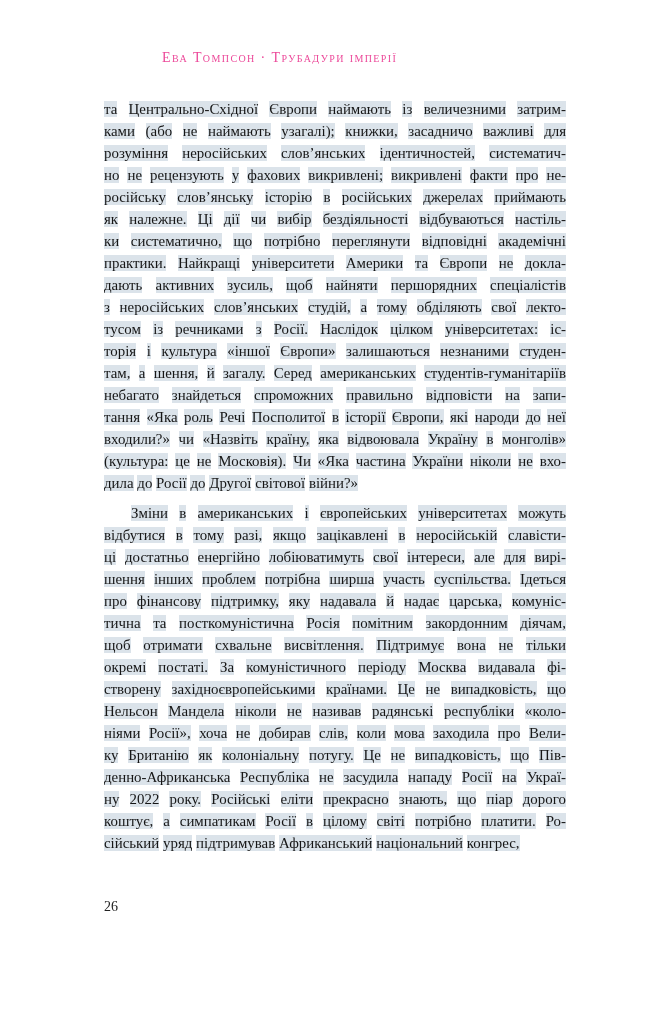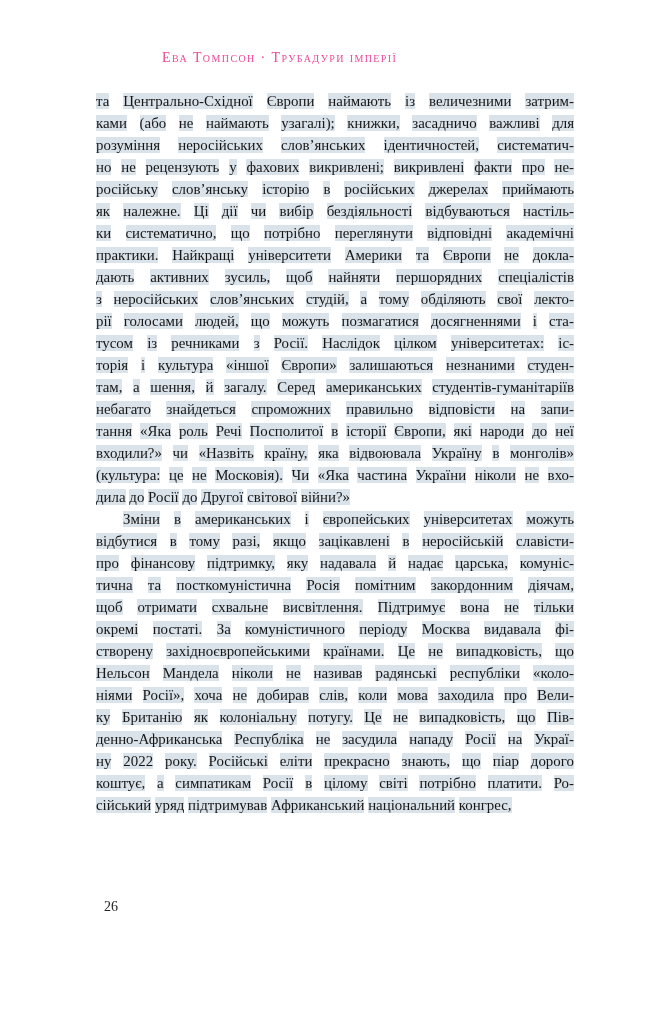--- a/index.html
+++ b/index.html
@@ -26,21 +26,21 @@
     margin-left: 44px;
   }
   .body-text {
     position: absolute;
     top: 90px;
     left: 96px;
     width: 478px;
     font-size: 14.9px;
     line-height: 22px;
   }
-  .para { margin: 0; }
+  .para { margin: 8px; }
   .line {
     text-align: justify;
     text-align-last: justify;
     -moz-text-align-last: justify;
     max-height: 22px;
     overflow: hidden;
   }
   .line.last {
     text-align-last: left;
     -moz-text-align-last: left;
@@ -66,33 +66,34 @@
         <div class="line"><span class="hl">та</span> <span class="hl">Центрально-Східної</span> <span class="hl">Європи</span> <span class="hl">наймають</span> <span class="hl">із</span> <span class="hl">величезними</span> <span class="hl">затрим-</span></div>
         <div class="line"><span class="hl">ками</span> <span class="hl">(або</span> <span class="hl">не</span> <span class="hl">наймають</span> <span class="hl">узагалі);</span> <span class="hl">книжки,</span> <span class="hl">засадничо</span> <span class="hl">важливі</span> <span class="hl">для</span></div>
         <div class="line"><span class="hl">розуміння</span> <span class="hl">неросійських</span> <span class="hl">слов’янських</span> <span class="hl">ідентичностей,</span> <span class="hl">систематич-</span></div>
         <div class="line"><span class="hl">но</span> <span class="hl">не</span> <span class="hl">рецензують</span> <span class="hl">у</span> <span class="hl">фахових</span> <span class="hl">викривлені;</span> <span class="hl">викривлені</span> <span class="hl">факти</span> <span class="hl">про</span> <span class="hl">не-</span></div>
         <div class="line"><span class="hl">російську</span> <span class="hl">слов’янську</span> <span class="hl">історію</span> <span class="hl">в</span> <span class="hl">російських</span> <span class="hl">джерелах</span> <span class="hl">приймають</span></div>
         <div class="line"><span class="hl">як</span> <span class="hl">належне.</span> <span class="hl">Ці</span> <span class="hl">дії</span> <span class="hl">чи</span> <span class="hl">вибір</span> <span class="hl">бездіяльності</span> <span class="hl">відбуваються</span> <span class="hl">настіль-</span></div>
         <div class="line"><span class="hl">ки</span> <span class="hl">систематично,</span> <span class="hl">що</span> <span class="hl">потрібно</span> <span class="hl">переглянути</span> <span class="hl">відповідні</span> <span class="hl">академічні</span></div>
         <div class="line"><span class="hl">практики.</span> <span class="hl">Найкращі</span> <span class="hl">університети</span> <span class="hl">Америки</span> <span class="hl">та</span> <span class="hl">Європи</span> <span class="hl">не</span> <span class="hl">докла-</span></div>
         <div class="line"><span class="hl">дають</span> <span class="hl">активних</span> <span class="hl">зусиль,</span> <span class="hl">щоб</span> <span class="hl">найняти</span> <span class="hl">першорядних</span> <span class="hl">спеціалістів</span></div>
         <div class="line"><span class="hl">з</span> <span class="hl">неросійських</span> <span class="hl">слов’янських</span> <span class="hl">студій,</span> <span class="hl">а</span> <span class="hl">тому</span> <span class="hl">обділяють</span> <span class="hl">свої</span> <span class="hl">лекто-</span></div>
-        <div class="line"><span class="hl">рії</span> <span class="hl">голосами</span> <span class="hl">людей,</span> <span class="hl">що</span> <span class="hl">можуть</span> <span class="hl">позмагатися</span> <span class="hl">досягненнями</span> <span class="hl">і</span> <span class="hl">ста-</span></div>
         <div class="line"><span class="hl">тусом</span> <span class="hl">із</span> <span class="hl">речниками</span> <span class="hl">з</span> <span class="hl">Росії.</span> <span class="hl">Наслідок</span> <span class="hl">цілком</span> <span class="hl">університетах:</span> <span class="hl">іс-</span></div>
         <div class="line"><span class="hl">торія</span> <span class="hl">і</span> <span class="hl">культура</span> <span class="hl">«іншої</span> <span class="hl">Європи»</span> <span class="hl">залишаються</span> <span class="hl">незнаними</span> <span class="hl">студен-</span></div>
         <div class="line"><span class="hl">там,</span> <span class="hl">а</span> <span class="hl">шення,</span> <span class="hl">й</span> <span class="hl">загалу.</span> <span class="hl">Серед</span> <span class="hl">американських</span> <span class="hl">студентів-гуманітаріїв</span></div>
         <div class="line"><span class="hl">небагато</span> <span class="hl">знайдеться</span> <span class="hl">спроможних</span> <span class="hl">правильно</span> <span class="hl">відповісти</span> <span class="hl">на</span> <span class="hl">запи-</span></div>
         <div class="line"><span class="hl">тання</span> <span class="hl">«Яка</span> <span class="hl">роль</span> <span class="hl">Речі</span> <span class="hl">Посполитої</span> <span class="hl">в</span> <span class="hl">історії</span> <span class="hl">Європи,</span> <span class="hl">які</span> <span class="hl">народи</span> <span class="hl">до</span> <span class="hl">неї</span></div>
         <div class="line"><span class="hl">входили?»</span> <span class="hl">чи</span> <span class="hl">«Назвіть</span> <span class="hl">країну,</span> <span class="hl">яка</span> <span class="hl">відвоювала</span> <span class="hl">Україну</span> <span class="hl">в</span> <span class="hl">монголів»</span></div>
         <div class="line"><span class="hl">(культура:</span> <span class="hl">це</span> <span class="hl">не</span> <span class="hl">Московія).</span> <span class="hl">Чи</span> <span class="hl">«Яка</span> <span class="hl">частина</span> <span class="hl">України</span> <span class="hl">ніколи</span> <span class="hl">не</span> <span class="hl">вхо-</span></div>
         <div class="line last"><span class="hl">дила</span> <span class="hl">до</span> <span class="hl">Росії</span> <span class="hl">до</span> <span class="hl">Другої</span> <span class="hl">світової</span> <span class="hl">війни?»</span></div>
       </div>
     <div class="para indent">
         <div class="line"><span class="hl">Зміни</span> <span class="hl">в</span> <span class="hl">американських</span> <span class="hl">і</span> <span class="hl">європейських</span> <span class="hl">університетах</span> <span class="hl">можуть</span></div>
         <div class="line"><span class="hl">відбутися</span> <span class="hl">в</span> <span class="hl">тому</span> <span class="hl">разі,</span> <span class="hl">якщо</span> <span class="hl">зацікавлені</span> <span class="hl">в</span> <span class="hl">неросійській</span> <span class="hl">славісти-</span></div>
+        <div class="line"><span class="hl">ці</span> <span class="hl">достатньо</span> <span class="hl">енергійно</span> <span class="hl">лобіюватимуть</span> <span class="hl">свої</span> <span class="hl">інтереси,</span> <span class="hl">але</span> <span class="hl">для</span> <span class="hl">вирі-</span></div>
+        <div class="line"><span class="hl">шення</span> <span class="hl">інших</span> <span class="hl">проблем</span> <span class="hl">потрібна</span> <span class="hl">ширша</span> <span class="hl">участь</span> <span class="hl">суспільства.</span> <span class="hl">Ідеться</span></div>
         <div class="line"><span class="hl">про</span> <span class="hl">фінансову</span> <span class="hl">підтримку,</span> <span class="hl">яку</span> <span class="hl">надавала</span> <span class="hl">й</span> <span class="hl">надає</span> <span class="hl">царська,</span> <span class="hl">комуніс-</span></div>
         <div class="line"><span class="hl">тична</span> <span class="hl">та</span> <span class="hl">посткомуністична</span> <span class="hl">Росія</span> <span class="hl">помітним</span> <span class="hl">закордонним</span> <span class="hl">діячам,</span></div>
         <div class="line"><span class="hl">щоб</span> <span class="hl">отримати</span> <span class="hl">схвальне</span> <span class="hl">висвітлення.</span> <span class="hl">Підтримує</span> <span class="hl">вона</span> <span class="hl">не</span> <span class="hl">тільки</span></div>
         <div class="line"><span class="hl">окремі</span> <span class="hl">постаті.</span> <span class="hl">За</span> <span class="hl">комуністичного</span> <span class="hl">періоду</span> <span class="hl">Москва</span> <span class="hl">видавала</span> <span class="hl">фі-</span></div>
         <div class="line"><span class="hl">створену</span> <span class="hl">західноєвропейськими</span> <span class="hl">країнами.</span> <span class="hl">Це</span> <span class="hl">не</span> <span class="hl">випадковість,</span> <span class="hl">що</span></div>
         <div class="line"><span class="hl">Нельсон</span> <span class="hl">Мандела</span> <span class="hl">ніколи</span> <span class="hl">не</span> <span class="hl">називав</span> <span class="hl">радянські</span> <span class="hl">республіки</span> <span class="hl">«коло-</span></div>
         <div class="line"><span class="hl">ніями</span> <span class="hl">Росії»,</span> <span class="hl">хоча</span> <span class="hl">не</span> <span class="hl">добирав</span> <span class="hl">слів,</span> <span class="hl">коли</span> <span class="hl">мова</span> <span class="hl">заходила</span> <span class="hl">про</span> <span class="hl">Вели-</span></div>
         <div class="line"><span class="hl">ку</span> <span class="hl">Британію</span> <span class="hl">як</span> <span class="hl">колоніальну</span> <span class="hl">потугу.</span> <span class="hl">Це</span> <span class="hl">не</span> <span class="hl">випадковість,</span> <span class="hl">що</span> <span class="hl">Пів-</span></div>
         <div class="line"><span class="hl">денно-Африканська</span> <span class="hl">Республіка</span> <span class="hl">не</span> <span class="hl">засудила</span> <span class="hl">нападу</span> <span class="hl">Росії</span> <span class="hl">на</span> <span class="hl">Украї-</span></div>
         <div class="line"><span class="hl">ну</span> <span class="hl">2022</span> <span class="hl">року.</span> <span class="hl">Російські</span> <span class="hl">еліти</span> <span class="hl">прекрасно</span> <span class="hl">знають,</span> <span class="hl">що</span> <span class="hl">піар</span> <span class="hl">дорого</span></div>

